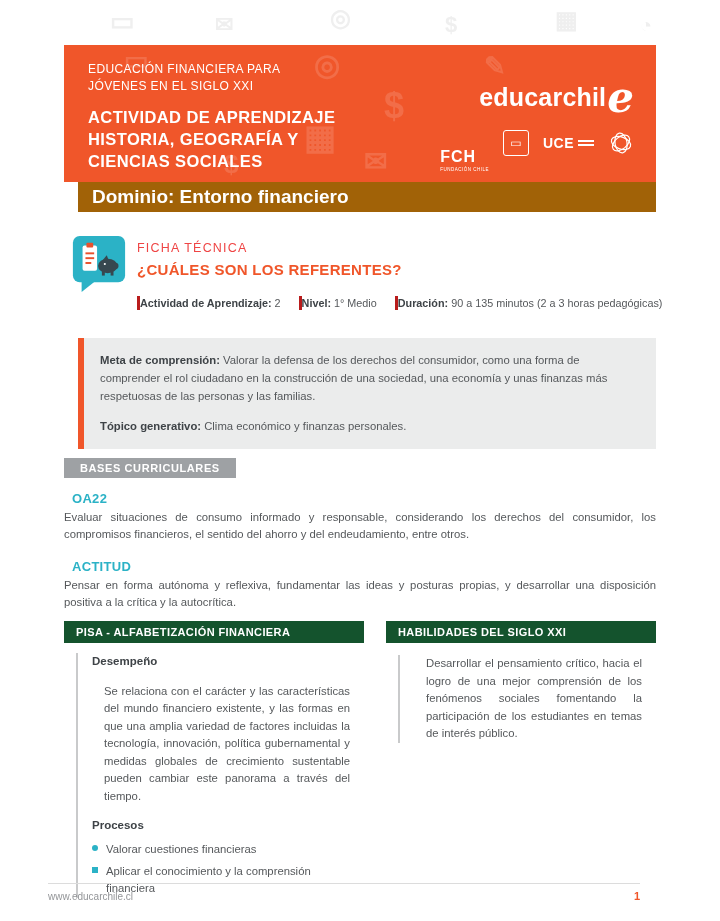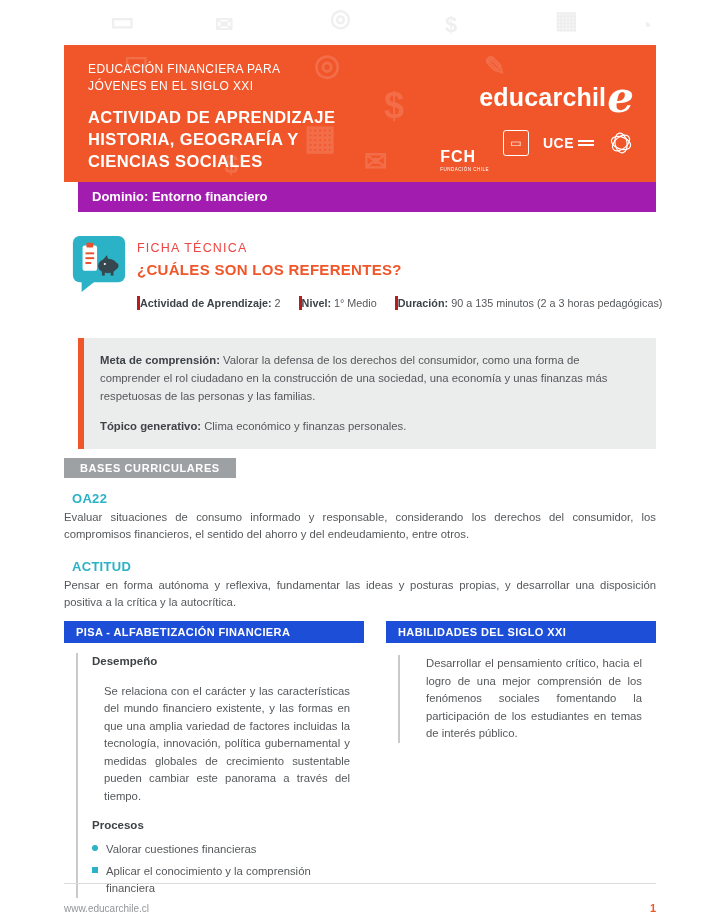--- a/index.html
+++ b/index.html
@@ -24,21 +24,21 @@
   .fch{color:#fff;text-align:left;margin-top:36px;}
   .fch-main{font-size:16px;font-weight:bold;letter-spacing:1px;line-height:1;}
   .fch-sub{font-size:4.5px;letter-spacing:.5px;margin-top:2px;}
   .partner-box{width:24px;height:24px;border:1.5px solid #fff;border-radius:3px;display:flex;align-items:center;justify-content:center;color:#fff;font-size:12px;}
   .uce{color:#fff;display:flex;align-items:center;gap:4px;}
   .uce-main{font-size:14px;font-weight:bold;letter-spacing:.5px;}
   .uce-bars i{display:block;width:16px;height:2px;background:#fff;margin:2px 0;}
   
   .domain-bar{
     position:absolute;left:78px;top:182px;width:578px;height:30px;box-sizing:border-box;
-    background:#a21caf;color:#fff;font-size:13px;font-weight:bold;line-height:30px;padding-left:14px;
+    background:#a16207;color:#fff;font-size:19px;font-weight:bold;line-height:30px;padding-left:14px;
   }
   
   .ficha-icon{position:absolute;left:70px;top:234px;width:58px;height:58px;}
   .ficha-label{position:absolute;left:137px;top:241px;color:#ef4444;font-size:12.5px;letter-spacing:1.2px;}
   .ficha-title{position:absolute;left:137px;top:261px;color:#F0562A;font-size:15px;font-weight:bold;letter-spacing:.3px;}
   .meta-row{position:absolute;left:137px;top:296px;width:525px;display:flex;gap:18px;font-size:10.8px;align-items:flex-start;}
   .meta-item{border-left:3px solid #b91c1c;padding-left:0;line-height:1.3;white-space:nowrap;}
   .meta-item .lbl{font-weight:bold;color:#3E4347;}
   .meta-item .val{color:#55585B;}
   
@@ -55,33 +55,33 @@
     font-size:11px;font-weight:bold;letter-spacing:.6px;padding:4px 16px;
   }
   .bases{position:absolute;left:64px;top:491px;width:592px;}
   .sec-title{color:#2BB2C6;font-size:13px;font-weight:bold;letter-spacing:.3px;margin:0 0 3px 8px;}
   .body-text{font-size:11.3px;line-height:1.5;text-align:justify;margin:0;color:#55585B;}
   .bases .gap{height:16px;}
   
   .columns{position:absolute;left:64px;top:621px;width:592px;display:flex;gap:22px;align-items:flex-start;}
   .col-left{width:300px;}
   .col-right{flex:1;}
-  .col-header{background:#1d4ed8;color:#fff;font-size:11px;font-weight:bold;letter-spacing:.4px;padding:5px 12px;}
+  .col-header{background:#14532d;color:#fff;font-size:11px;font-weight:bold;letter-spacing:.4px;padding:5px 12px;}
   .col-body{border-left:2px solid #C9CACB;margin-left:12px;margin-top:10px;padding-left:14px;padding-right:2px;font-size:11.3px;line-height:1.55;}
   .col-body h4{margin:0 0 4px 0;font-size:11.5px;color:#3E4347;}
   .col-body p{margin:12px;text-align:justify;}
   .col-body .sub{margin-top:12px;}
   ul.bullets{list-style:none;margin:6px 0 0 0;padding:0;}
   ul.bullets li{position:relative;padding-left:14px;margin-bottom:4px;}
   .blt{position:absolute;left:0;top:4px;width:6px;height:6px;background:#2BB2C6;display:inline-block;}
   .blt.round{border-radius:50%;}
   
   .footer{
-    position:absolute;left:64px;top:883px;width:592px;border-top:1px solid #DCDCDC;
-    padding-top:18px;display:flex;justify-content:space-between;align-items:center;font-size:10px;
+    position:absolute;left:48px;top:883px;width:592px;border-top:1px solid #DCDCDC;
+    padding-top:6px;display:flex;justify-content:space-between;align-items:center;font-size:10px;
   }
   .footer .url{color:#939598;text-decoration:none;}
   .footer .pagenum{color:#F0562A;font-size:11px;font-weight:bold;}
 </style>
 </head>
 <body>
 
 <div class="page">
 
   <div class="top-pattern">

